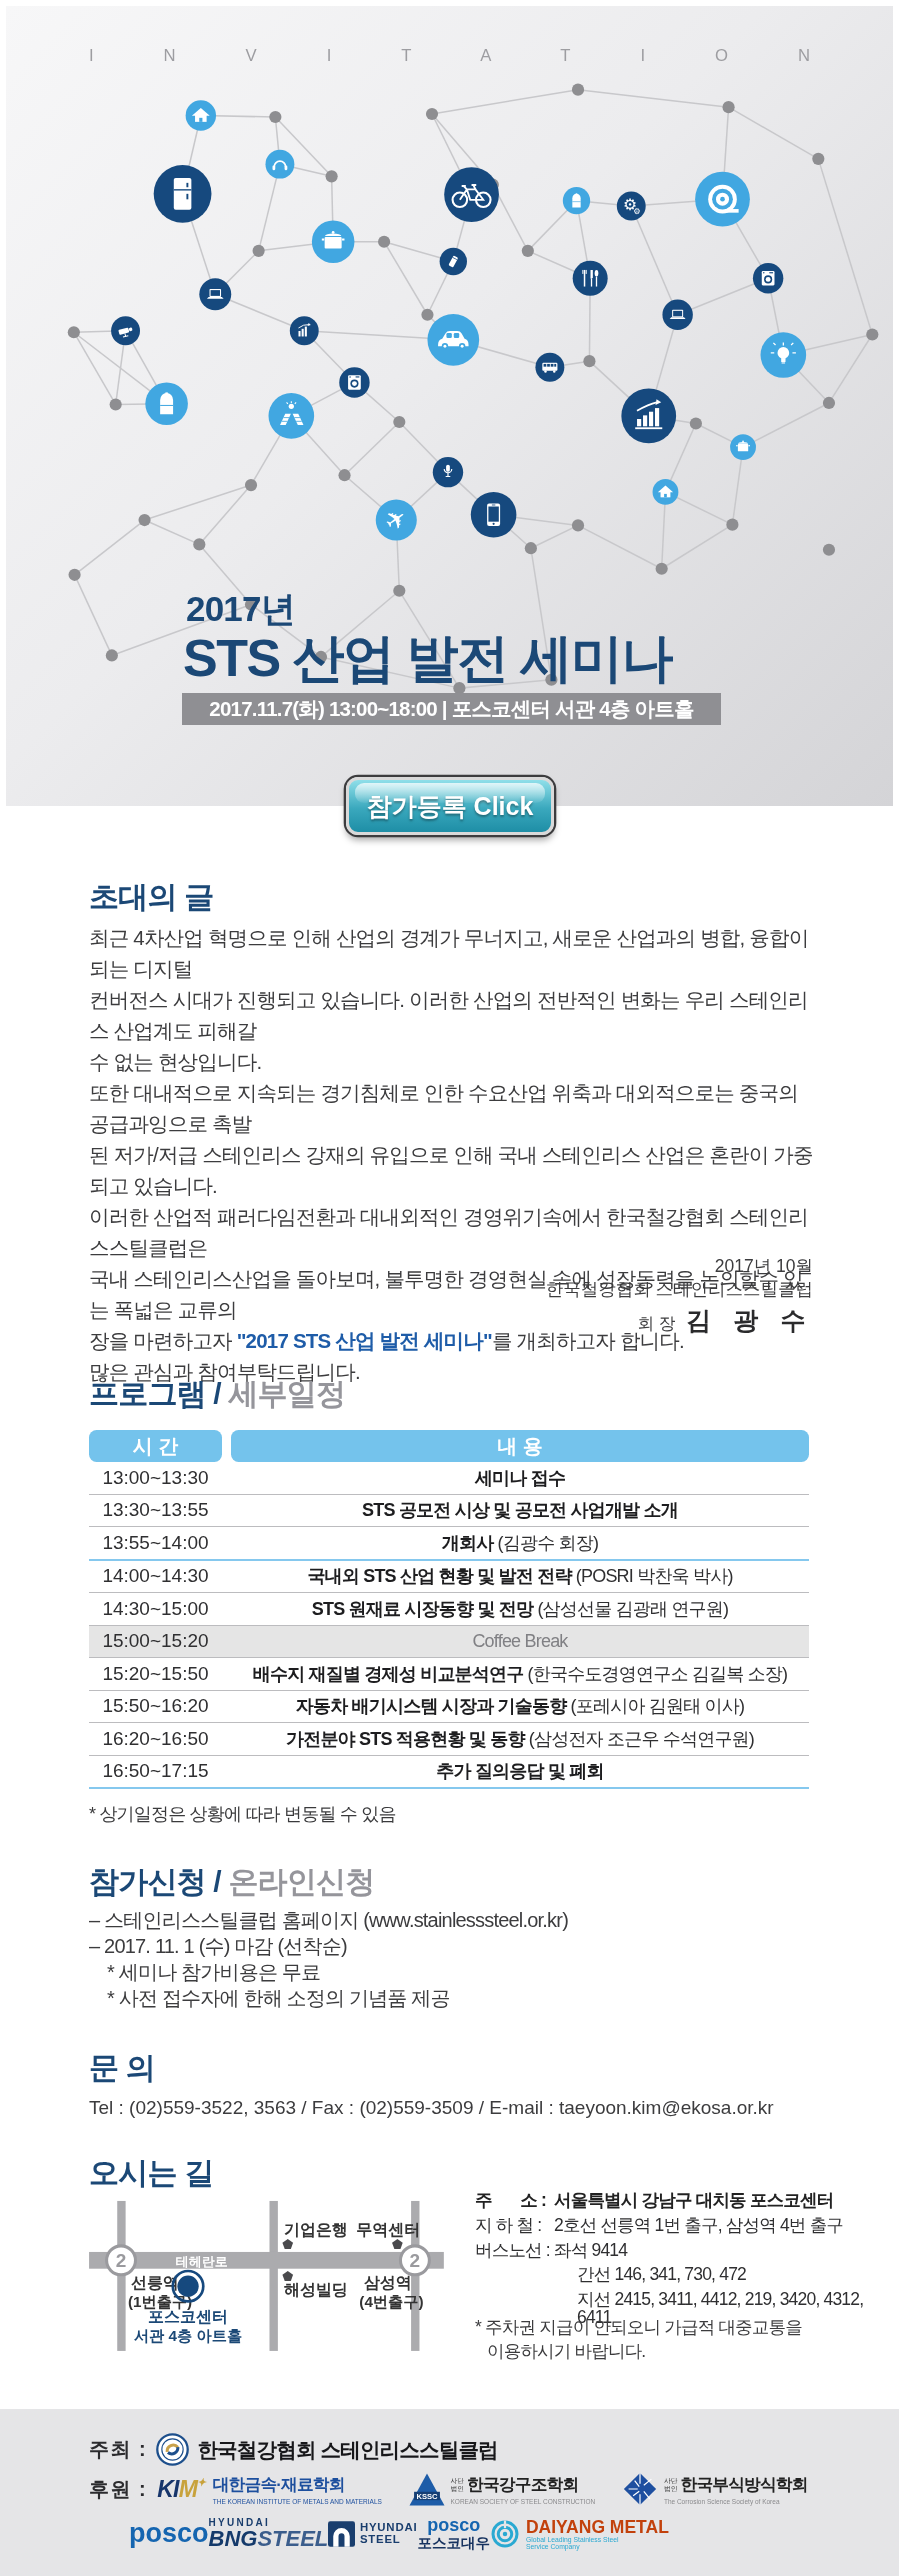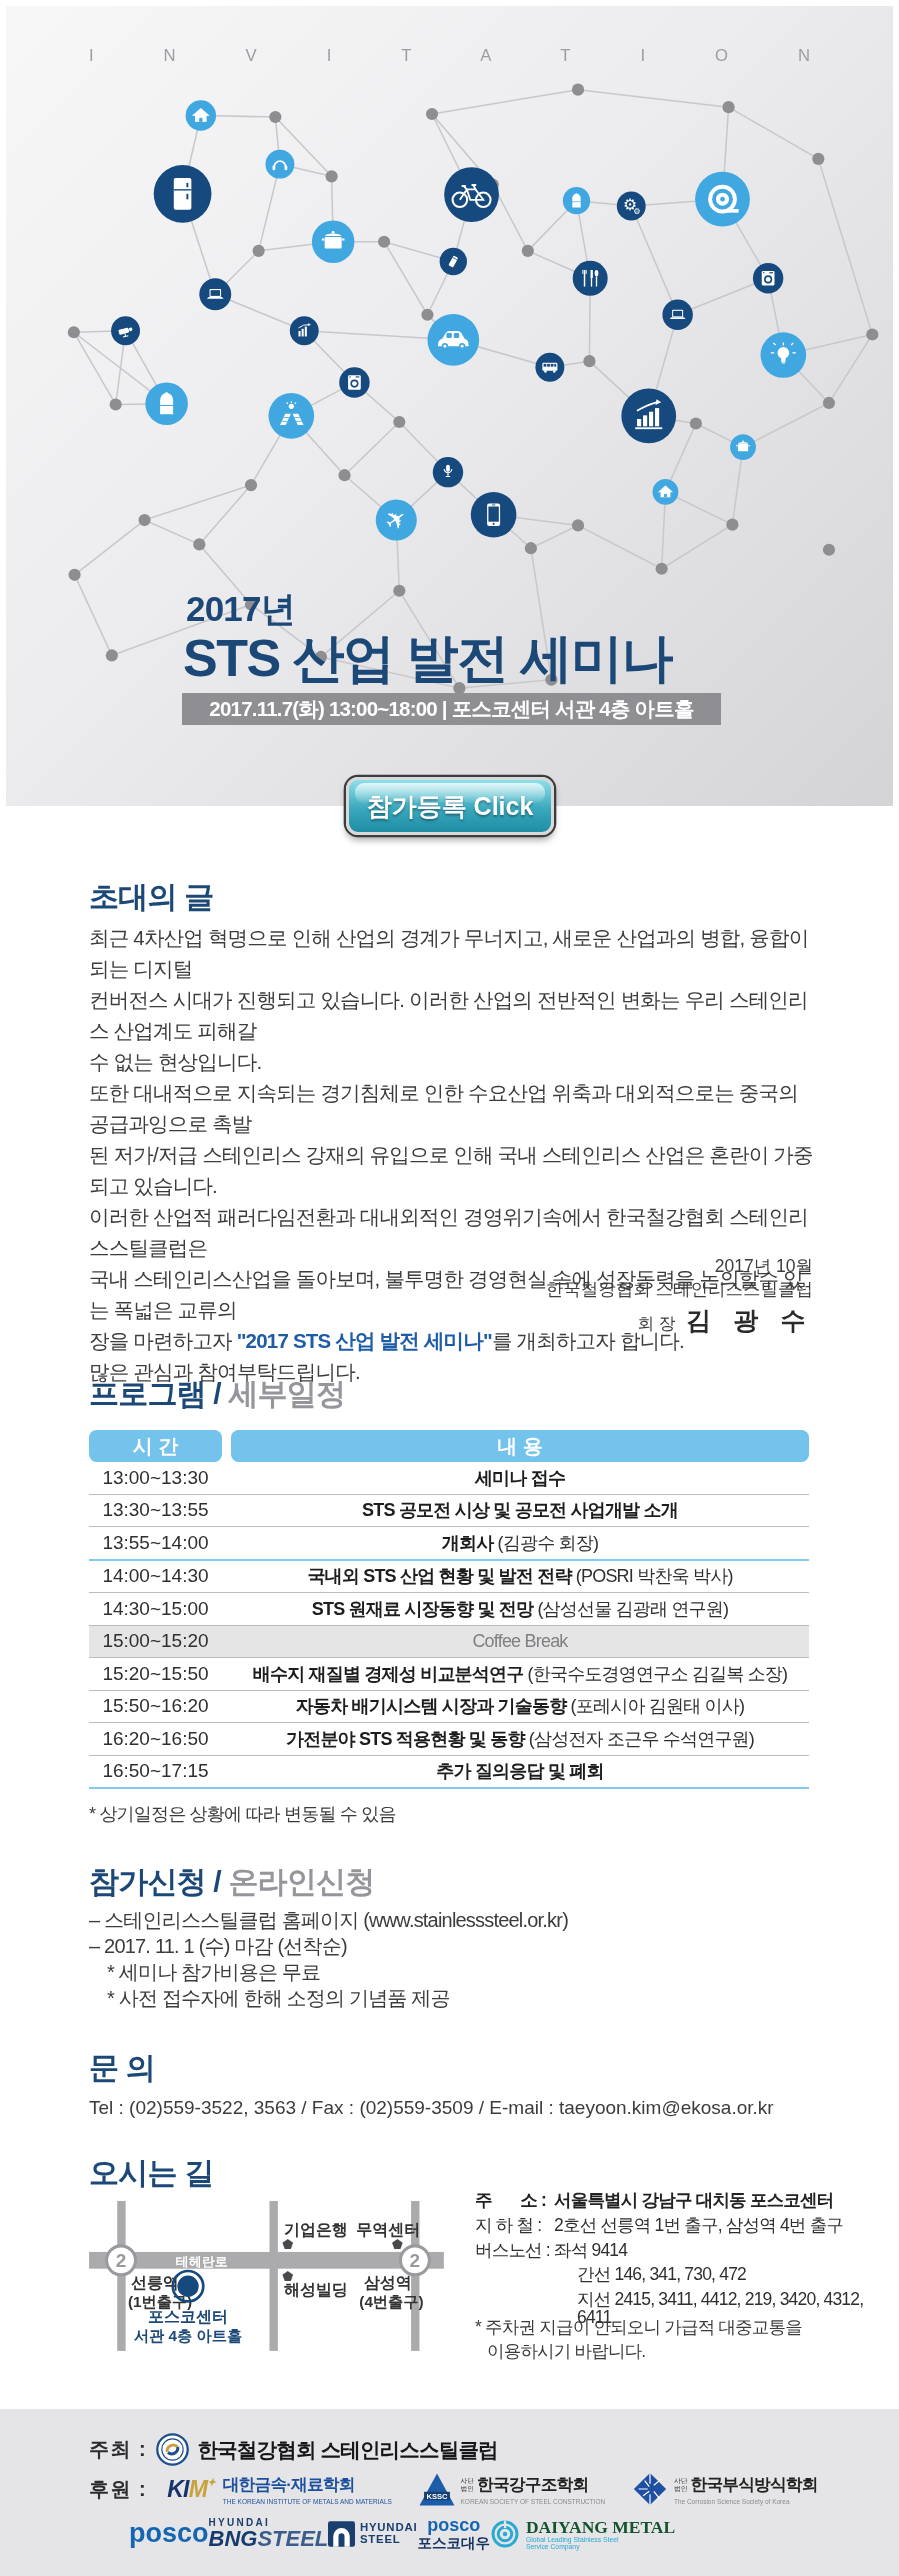--- a/index.html
+++ b/index.html
@@ -60,21 +60,21 @@
   .dir-info .row.bold{font-weight:800;color:#222;}
   .dir-info .row.indent{padding-left:102px;}
   .dir-note{position:absolute;left:475px;top:2316px;font-size:17.5px;line-height:23.6px;color:#3c3c3e;letter-spacing:-0.8px;}
   .dir-note .l2{padding-left:12px;}
   
   .footer{position:absolute;left:0;top:2409px;width:899px;height:167px;background:#e5e5e7;}
   .host-row{position:absolute;left:89px;top:23px;display:flex;align-items:center;}
   .host-row .lbl{font-size:20px;font-weight:800;color:#2b2b2e;letter-spacing:1.5px;}
   .host-row .name{font-size:20.5px;font-weight:800;color:#17171a;margin-left:7.6px;letter-spacing:-0.8px;}
   .sp-row{position:absolute;left:89px;top:61px;display:flex;align-items:center;}
-  .sp-row .lbl{font-size:20px;font-weight:800;color:#2b2b2e;letter-spacing:1.5px;margin-right:20px;}
+  .sp-row .lbl{font-size:20px;font-weight:800;color:#2b2b2e;letter-spacing:1.5px;margin-right:10px;}
   .sp{display:flex;align-items:center;margin-right:26px;}
   .kim-mark{font-style:italic;font-weight:800;font-size:23px;color:#17356b;letter-spacing:-0.8px;}
   .kim-mark .gold{color:#c8a23c;}
   .sp-col{margin-left:7.6px;display:flex;flex-direction:column;}
   .sp-name{font-size:16.7px;font-weight:800;color:#1d4f9e;letter-spacing:-0.8px;}
   .sp-name.dark{color:#222;}
   .sp-sub{font-size:6.5px;color:#1d4f9e;margin-top:1.5px;}
   .sp-sub.gray{color:#8a8a8d;}
   .sp-pre{font-size:6.8px;color:#333;line-height:7.6px;margin-right:3px;align-self:center;white-space:pre-line;}
   .sp-nrow{display:flex;align-items:center;}
@@ -85,21 +85,21 @@
   .bng .main{font-size:22px;font-style:italic;color:#153a6b;}
   .bng .main b{font-weight:800;}
   .bng .main .lt{color:#3b5d8c;font-weight:600;}
   .hs{display:flex;align-items:center;gap:4.6px;}
   .hs .txt{display:flex;flex-direction:column;line-height:1.05;font-weight:800;color:#1a3e6e;font-size:11.4px;letter-spacing:0.8px;}
   .pd{display:flex;flex-direction:column;align-items:center;line-height:1.1;}
   .pd .top{font-size:18px;font-weight:800;color:#1565b0;}
   .pd .bottom{font-size:14.5px;font-weight:800;color:#16325f;}
   .dy{display:flex;align-items:center;gap:6px;}
   .dy .txt{display:flex;flex-direction:column;line-height:1.05;}
-  .dy .name{font-family:Liberation Serif, serif;font-size:17.5px;font-weight:700;color:#14532d;}
+  .dy .name{font-family:Liberation Sans, sans-serif;font-size:17.5px;font-weight:700;color:#c2410c;}
   .dy .s{font-size:6.8px;color:#2aa9d2;}
   svg text{font-family:"Liberation Sans",sans-serif;}
 </style>
 </head>
 <body>
 
 <div class="page">
 
   <div class="hero">
     <svg id="net" width="887" height="800" viewBox="8 8 1166 1052">

